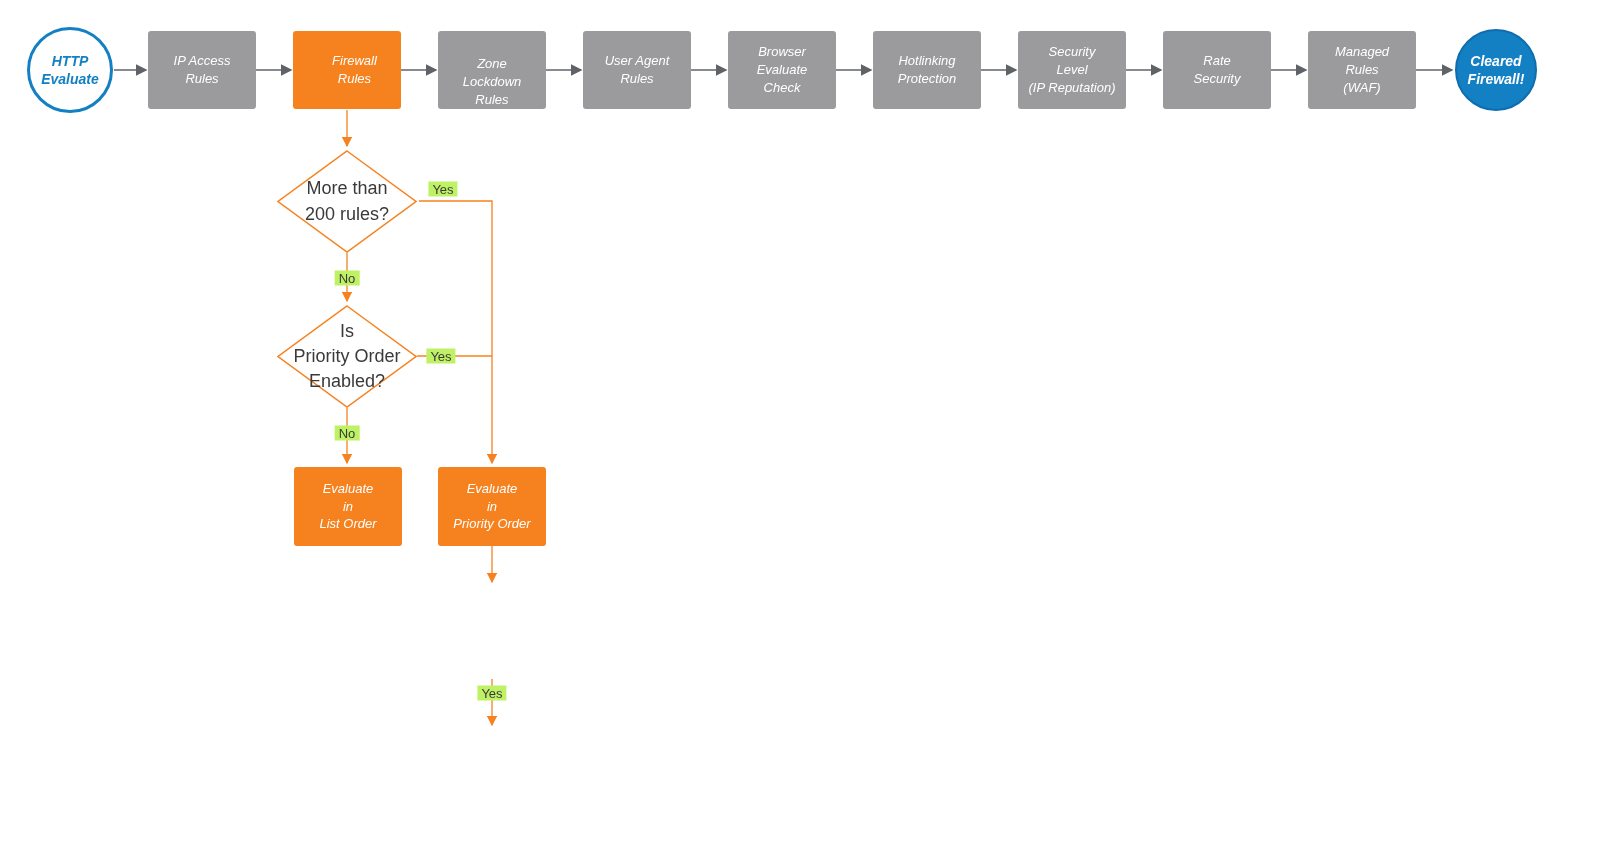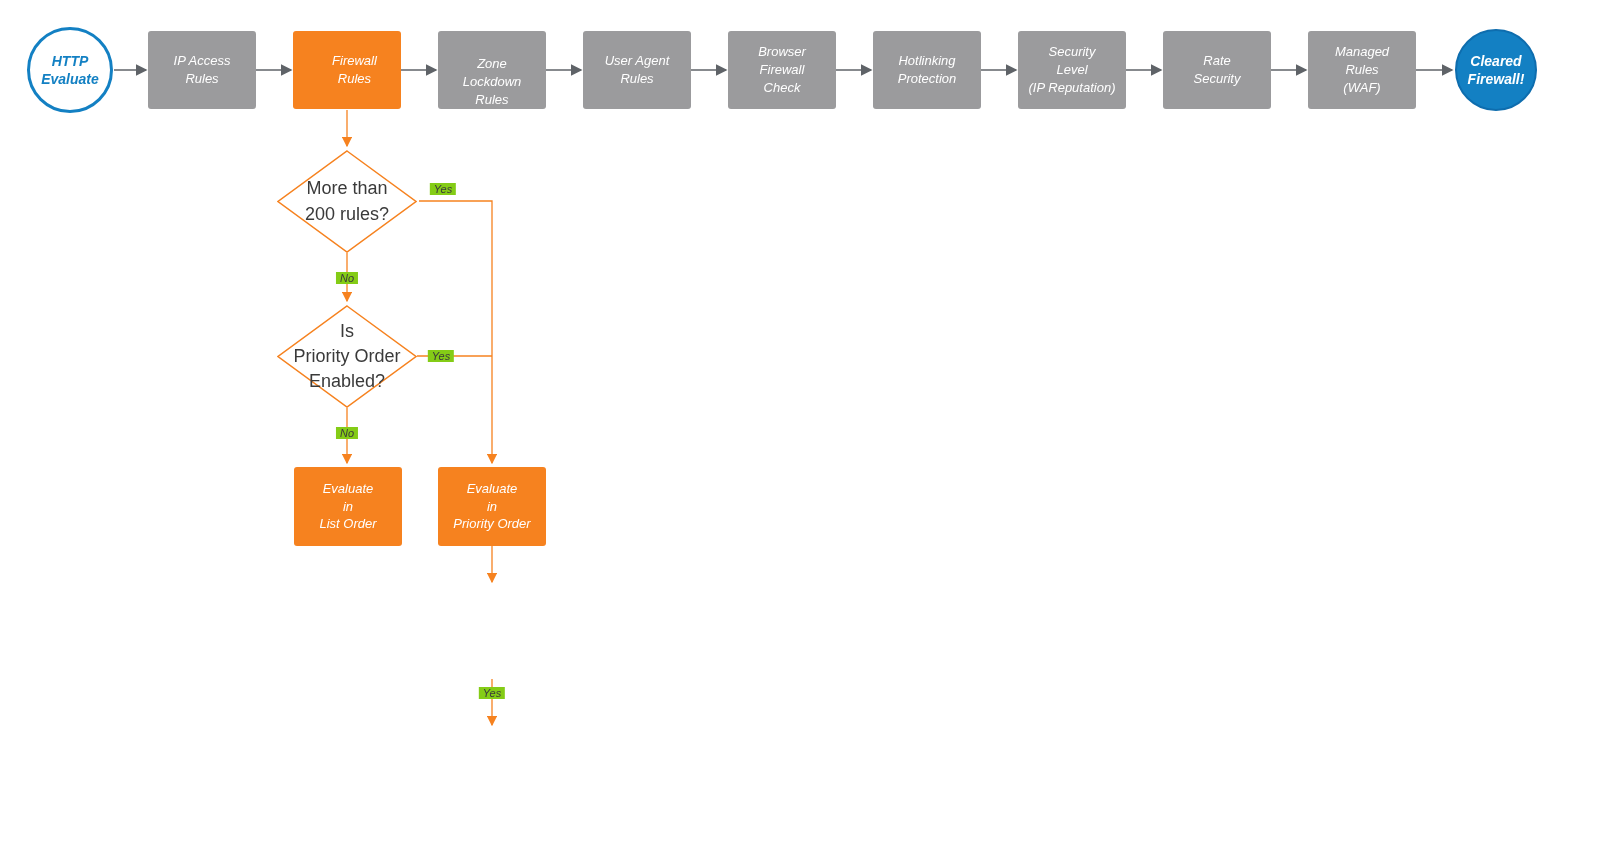--- a/index.html
+++ b/index.html
@@ -76,24 +76,23 @@
     font-size: 18px;
     color: var(--color-text_dark, #3A3A3A);
     line-height: 1.4;
     white-space: pre-line;
   }
   .dshape { fill: #ffffff; stroke: var(--color-orange, #F6821F); stroke-width: 1.5; }
 
   .edge-label {
     position: absolute;
     transform: translate(-50%, -50%);
-    font-style: italic;
-    font-size: 11px;
+    font-size: 13px;
     color: var(--color-text_dark, #3A3A3A);
-    background: #84cc16;
+    background: #bef264;
     padding: 0 4px;
   }
 </style>
 </head>
 <body>
 
 <div class="canvas">
 
   <svg class="connectors">
     <defs>
@@ -142,21 +141,21 @@
     <span class="label-pre">Zone
 Lockdown
 Rules</span>
   </div>
   <div class="node rect gray" style="left:583px; top:31px;">
     <span class="label-pre">User Agent
 Rules</span>
   </div>
   <div class="node rect gray" style="left:728px; top:31px;">
     <span class="label-pre">Browser
-Firewall
+Evaluate
 Check</span>
   </div>
   <div class="node rect gray" style="left:873px; top:31px;">
     <span class="label-pre">Hotlinking
 Protection</span>
   </div>
   <div class="node rect gray" style="left:1018px; top:31px;">
     <span class="label-pre">Security
 Level
 (IP Reputation)</span>

